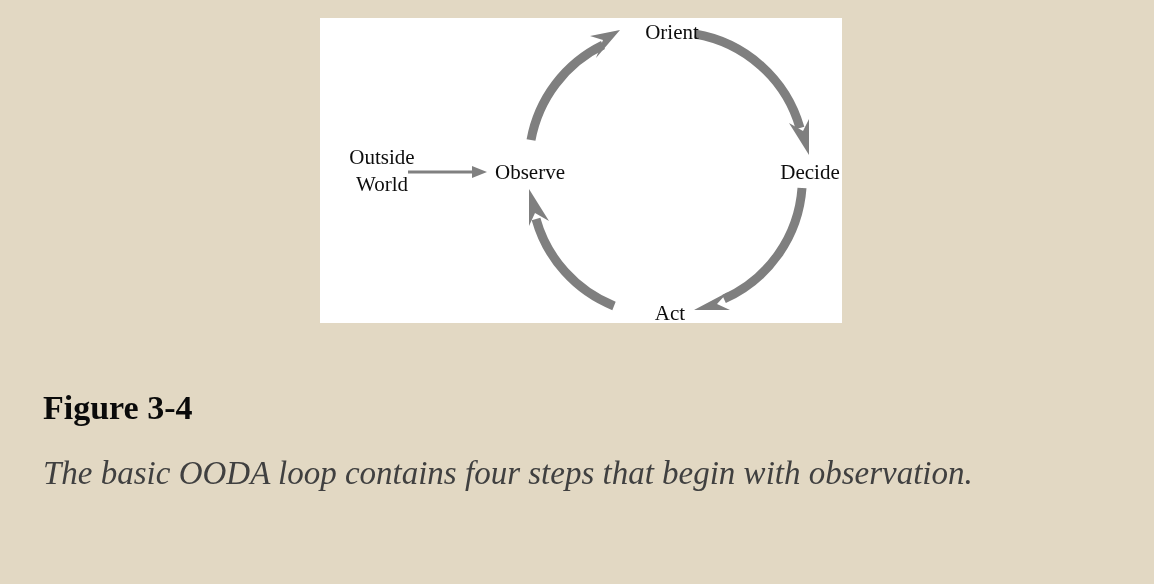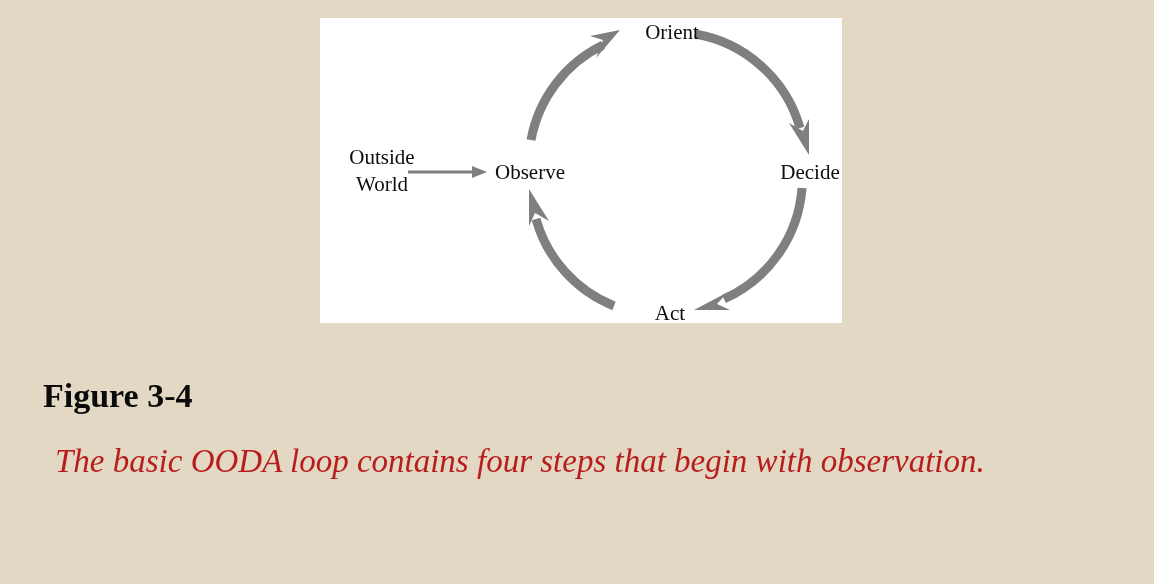--- a/index.html
+++ b/index.html
@@ -41,40 +41,40 @@
   .source-label {
     font-family: "Liberation Serif", "DejaVu Serif", serif;
     font-size: 21px;
     fill: #0d0d0d;
   }
 
   
   #caption-block {
     position: absolute;
     left: 43px;
-    top: 376px;
+    top: 388px;
     width: 1070px;
   }
   #figure-number {
     font-family: "Liberation Serif", "DejaVu Serif", serif;
     font-weight: bold;
     font-size: 34px;
     color: #0a0a0a;
     line-height: 40px;
     letter-spacing: 0px;
     margin: 0;
     white-space: nowrap;
   }
   #caption-text {
     font-family: "Liberation Serif", "DejaVu Serif", serif;
     font-style: italic;
     font-size: 33px;
-    color: #b91c1c;
+    color: #404040;
     line-height: 55px;
-    margin: 18px 0 0 12px;
+    margin: 18px 0 0 0;
     width: 1020px;
   }
 </style>
 </head>
 <body>
 
 <div id="figure-panel">
 
   <svg id="ooda-svg" viewBox="0 0 522 305">
 

